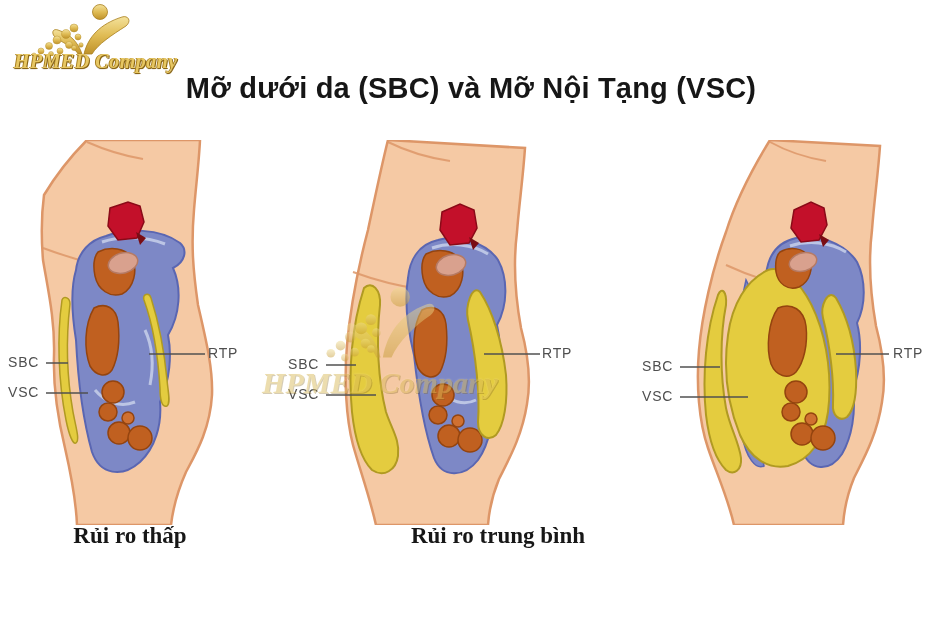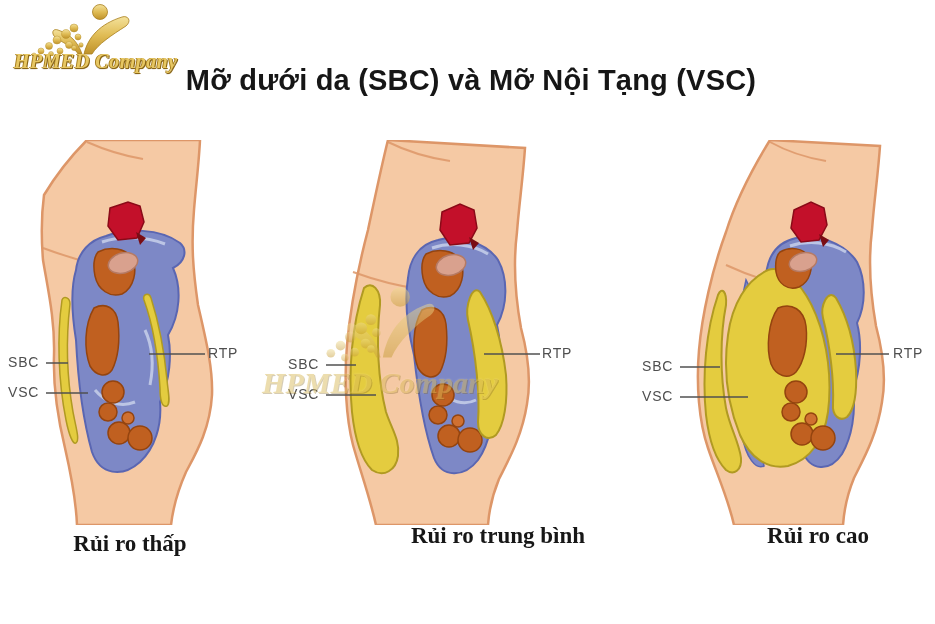--- a/index.html
+++ b/index.html
@@ -13,21 +13,21 @@
   .logo .logo-icon { position:absolute; left:18px; top:2px; }
   .logo-text {
     position:absolute; left:6px; top:48px; width:175px;
     font-family:"Liberation Serif", serif; font-style:italic; font-weight:bold;
     font-size:20px; letter-spacing:0.5px; color:#e7c763;
     text-shadow:1px 1px 0 #8a6514, -1px 0 0 #a87f1e, 0 1px 1px #6b4e0d;
     white-space:nowrap;
   }
   
   .title {
-    position:absolute; left:471px; top:64px; transform:translateX(-50%);
+    position:absolute; left:471px; top:72px; transform:translateX(-50%);
     font-size:29px; font-weight:800; color:#161616; letter-spacing:0.2px;
     white-space:nowrap;
   }
   
   .panel { position:absolute; top:140px; height:385px; }
   .panel svg { display:block; }
   #panel-low    { left:10px;  width:280px; }
   #panel-medium { left:280px; width:310px; }
   #panel-high   { left:618px; width:305px; }
   
@@ -35,21 +35,21 @@
     position:absolute; font-size:14px; color:#4f4f4f; letter-spacing:0.8px;
     font-weight:500; white-space:nowrap;
   }
   .leader { position:absolute; height:2px; background:rgba(80,80,80,0.75); }
   
   .caption {
     position:absolute; top:523px; transform:translateX(-50%);
     font-family:"Liberation Serif", serif; font-weight:bold; font-size:23px;
     color:#171717; white-space:nowrap;
   }
-  #caption-low    { left:130px;margin-top:8px; }
+  #caption-low    { left:130px; }
   #caption-medium { left:465px;margin-left:33px; }
   #caption-high   { left:818px; }
   
   .watermark { position:absolute; left:250px; top:284px; width:260px; height:130px;
     opacity:0.48; pointer-events:none; }
   .watermark .wm-icon { position:absolute; left:70px; top:0px; }
   .wm-text {
     position:absolute; left:0px; top:82px; width:260px; text-align:center;
     font-family:"Liberation Serif", serif; font-style:italic; font-weight:bold;
     font-size:30px; color:#d9ba58; white-space:nowrap;
@@ -194,21 +194,20 @@
 
   <span class="anat-label" style="left:642px;top:358px">SBC</span>
   <div class="leader" style="left:680px;top:366px;width:40px"></div>
   <span class="anat-label" style="left:642px;top:388px">VSC</span>
   <div class="leader" style="left:680px;top:396px;width:68px"></div>
   <span class="anat-label" style="left:893px;top:345px">RTP</span>
   <div class="leader" style="left:836px;top:353px;width:53px"></div>
 
   <div class="caption" id="caption-low">Rủi ro thấp</div>
   <div class="caption" id="caption-medium">Rủi ro trung bình</div>
-  <div class="caption" id="caption-high">Rủi ro cao</div>
 
   <div class="watermark">
     <svg class="wm-icon" width="130" height="80" viewBox="0 0 120 70">
       <defs>
         <linearGradient id="goldwm" x1="0" y1="0" x2="0" y2="1">
           <stop offset="0" stop-color="#f0dd95"></stop>
             <stop offset="1" stop-color="#c59b35"></stop>
         </linearGradient>
       </defs>
       <circle cx="74" cy="10" r="9" fill="url(#goldwm)"></circle>

